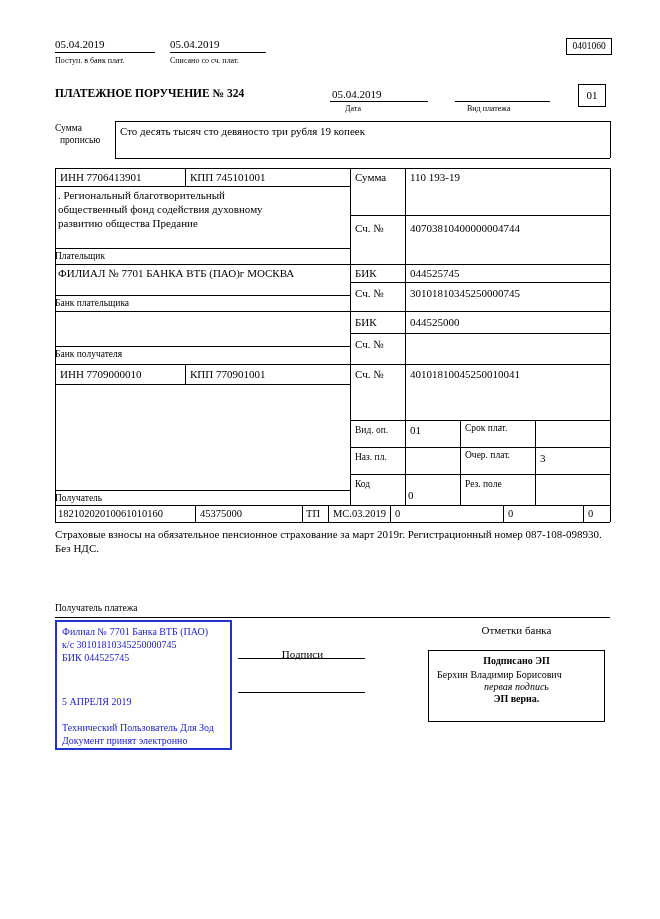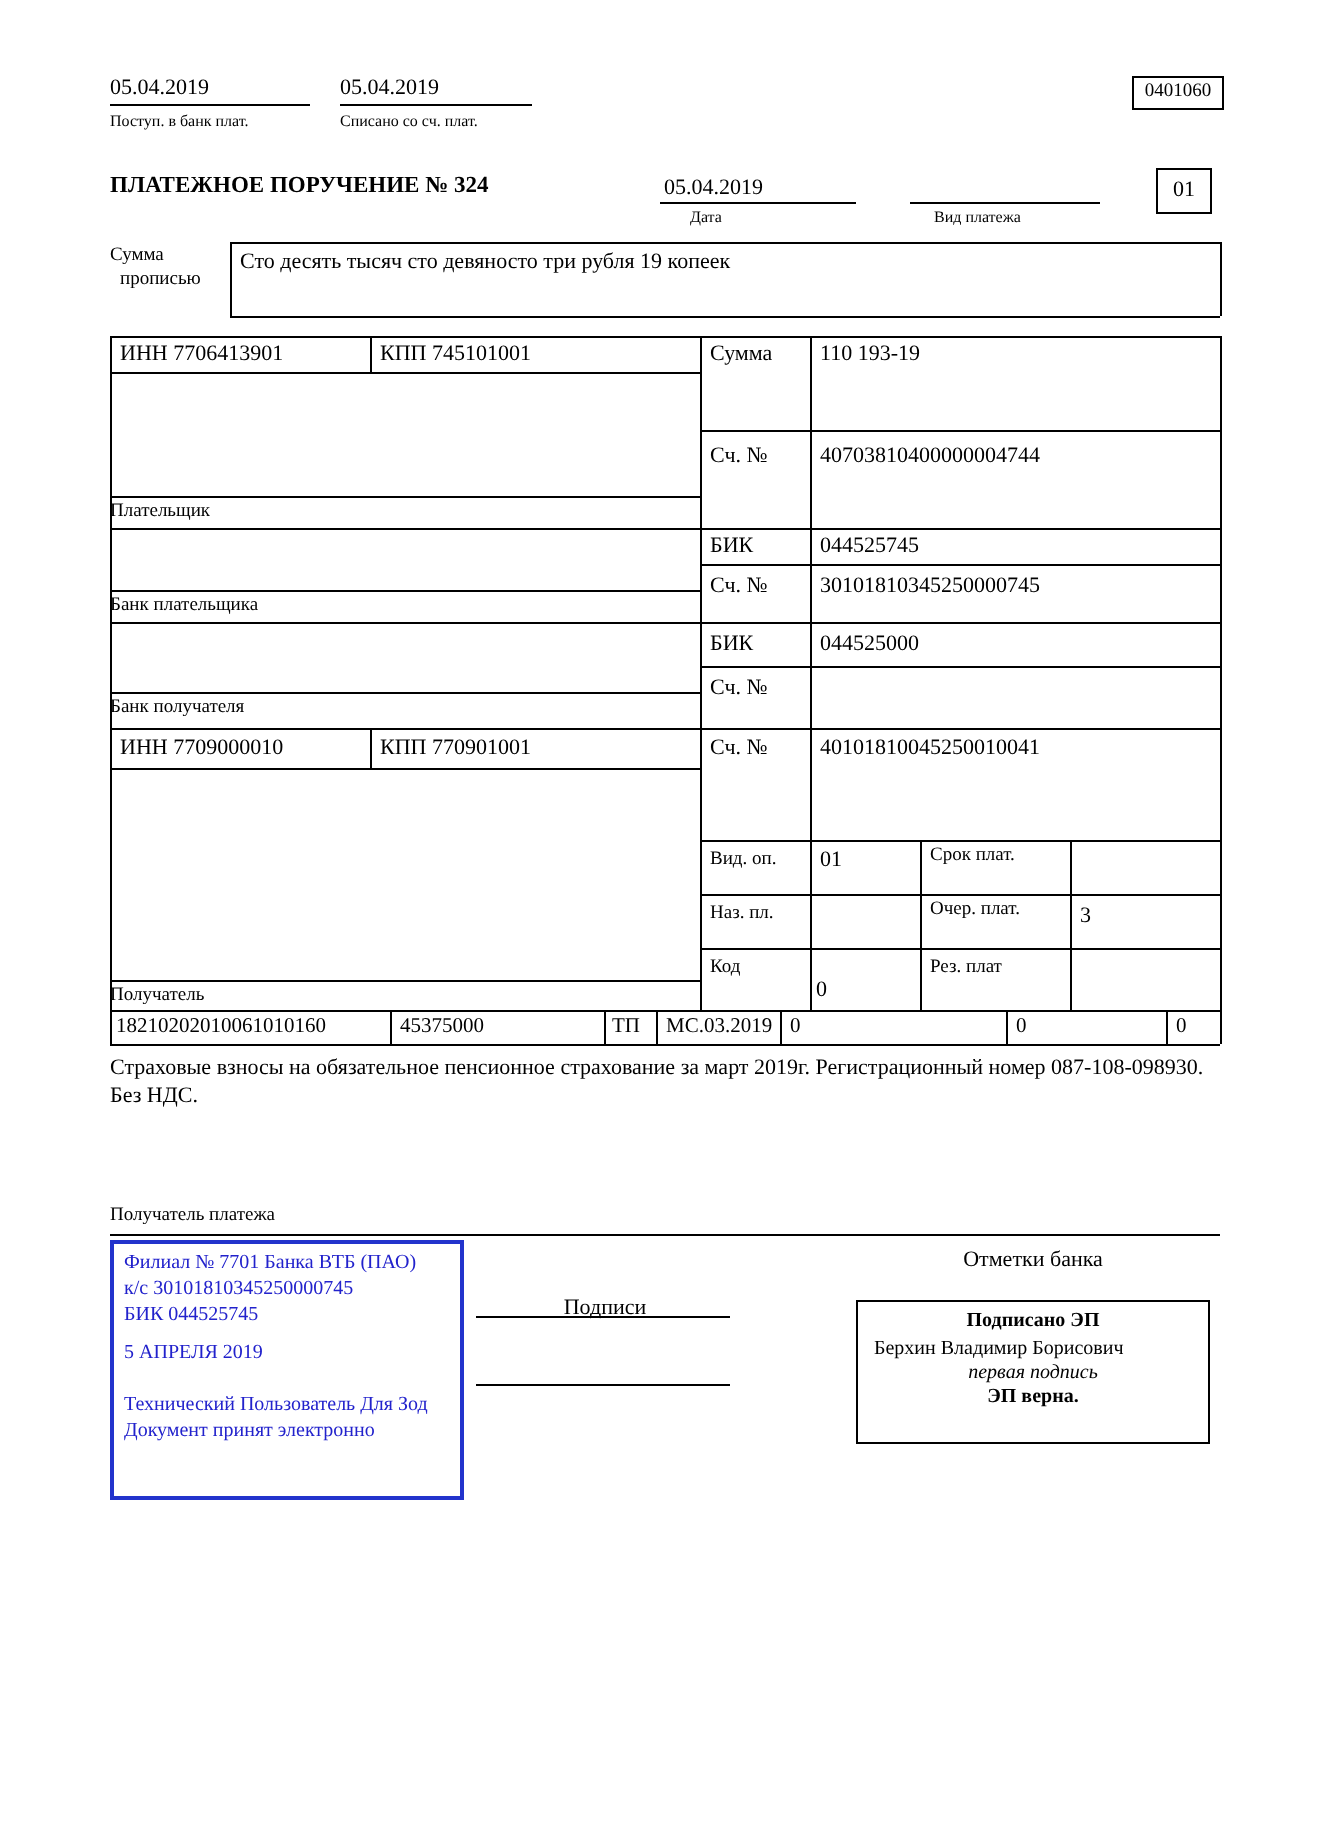--- a/index.html
+++ b/index.html
@@ -78,26 +78,28 @@
   <i class="hl" style="left:350px;top:474px;width:260px"></i>
   <i class="hl" style="left:55px;top:490px;width:295px"></i>
   <i class="hl" style="left:55px;top:505px;width:555px"></i>
   <i class="hl" style="left:55px;top:522px;width:555px"></i>
 
   <div class="abs t11" style="left:60px;top:171px">ИНН 7706413901</div>
   <div class="abs t11" style="left:190px;top:171px">КПП 745101001</div>
   <div class="abs t11" style="left:355px;top:171px">Сумма</div>
   <div class="abs t11" style="left:410px;top:171px">110 193-19</div>
 
+  <div class="abs t11" style="left:58px;top:188px;width:220px;line-height:14px">. Региональный благотворительный общественный фонд содействия духовному развитию общества Предание</div>
 
   <div class="abs t11" style="left:355px;top:222px">Сч. №</div>
   <div class="abs t11" style="left:410px;top:222px">40703810400000004744</div>
 
   <div class="abs t9" style="left:55px;top:251px">Плательщик</div>
 
+  <div class="abs t11" style="left:58px;top:267px">ФИЛИАЛ № 7701 БАНКА ВТБ (ПАО)г МОСКВА</div>
   <div class="abs t11" style="left:355px;top:267px">БИК</div>
   <div class="abs t11" style="left:410px;top:267px">044525745</div>
   <div class="abs t11" style="left:355px;top:287px">Сч. №</div>
   <div class="abs t11" style="left:410px;top:287px">30101810345250000745</div>
   <div class="abs t9" style="left:55px;top:298px">Банк плательщика</div>
 
   <div class="abs t11" style="left:355px;top:316px">БИК</div>
   <div class="abs t11" style="left:410px;top:316px">044525000</div>
   <div class="abs t11" style="left:355px;top:338px">Сч. №</div>
   <div class="abs t9" style="left:55px;top:349px">Банк получателя</div>
@@ -109,21 +111,21 @@
   <div class="abs t9" style="left:55px;top:493px">Получатель</div>
 
   <div class="abs t9" style="left:355px;top:425px">Вид. оп.</div>
   <div class="abs t11" style="left:410px;top:424px">01</div>
   <div class="abs t9" style="left:465px;top:423px;width:48px">Срок плат.</div>
   <div class="abs t9" style="left:355px;top:452px">Наз. пл.</div>
   <div class="abs t9" style="left:465px;top:450px;width:48px">Очер. плат.</div>
   <div class="abs t11" style="left:540px;top:452px">3</div>
   <div class="abs t9" style="left:355px;top:479px">Код</div>
   <div class="abs t11" style="left:408px;top:489px">0</div>
-  <div class="abs t9" style="left:465px;top:479px;width:60px">Рез. плат</div>
+  <div class="abs t9" style="left:465px;top:479px;width:60px">Рез. поле</div>
 
   <i class="vl" style="left:195px;top:505px;height:17px"></i>
   <i class="vl" style="left:302px;top:505px;height:17px"></i>
   <i class="vl" style="left:328px;top:505px;height:17px"></i>
   <i class="vl" style="left:390px;top:505px;height:17px"></i>
   <i class="vl" style="left:503px;top:505px;height:17px"></i>
   <i class="vl" style="left:583px;top:505px;height:17px"></i>
 
   <div class="abs t10" style="left:58px;top:508px">18210202010061010160</div>
   <div class="abs t10" style="left:200px;top:508px">45375000</div>
@@ -134,21 +136,21 @@
   <div class="abs t10" style="left:588px;top:508px">0</div>
 
   <div class="abs t11" style="left:55px;top:527px;width:550px;line-height:14px">Страховые взносы на обязательное пенсионное страхование за март 2019г. Регистрационный номер 087-108-098930. Без НДС.</div>
   <div class="abs t9" style="left:55px;top:603px">Получатель платежа</div>
   <i class="hl" style="left:55px;top:617px;width:555px"></i>
 
   <div class="abs blue-box" style="left:55px;top:620px;width:177px;height:130px">
     <div>Филиал № 7701 Банка ВТБ (ПАО)</div>
     <div>к/с 30101810345250000745</div>
     <div>БИК 044525745</div>
-    <div style="margin-top:6px">5 АПРЕЛЯ 2019</div>
+    <div style="margin-top:31px">5 АПРЕЛЯ 2019</div>
     <div style="margin-top:13px">Технический Пользователь Для Зод</div>
     <div>Документ принят электронно</div>
   </div>
 
   <div class="abs t11 ctr" style="left:240px;top:648px;width:125px">Подписи</div>
   <i class="hl" style="left:238px;top:658px;width:127px"></i>
   <i class="hl" style="left:238px;top:692px;width:127px"></i>
 
   <div class="abs t11 ctr" style="left:428px;top:624px;width:177px">Отметки банка</div>
   <div class="abs stamp" style="left:428px;top:650px;width:177px;height:72px">

